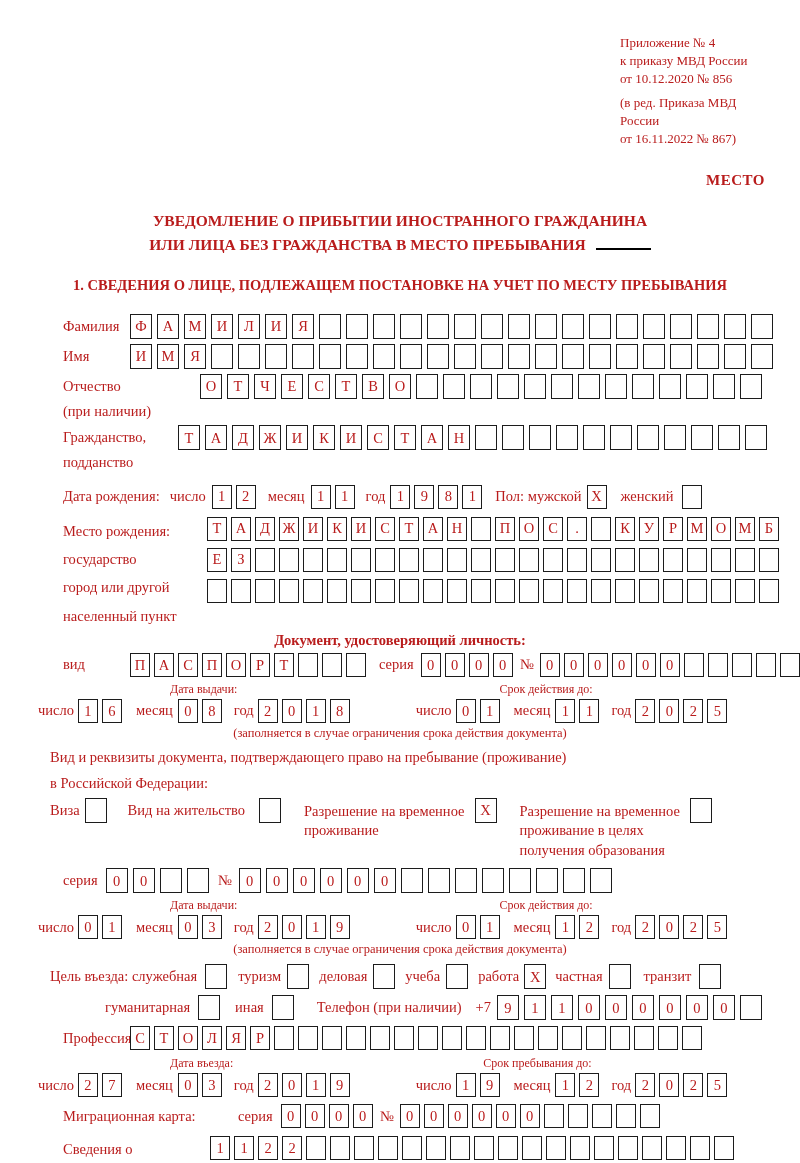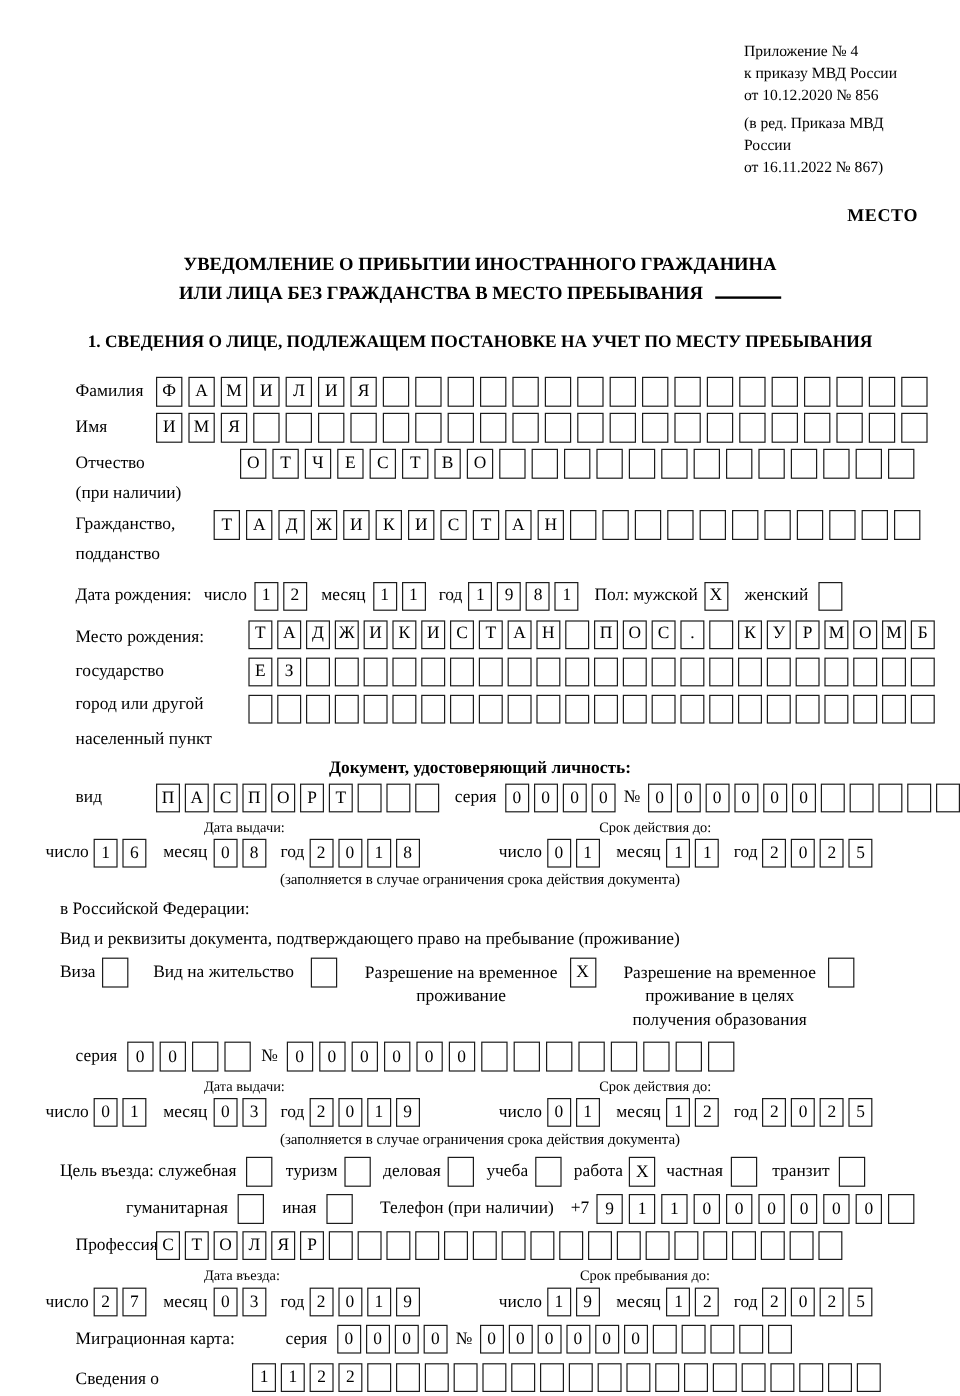--- a/index.html
+++ b/index.html
@@ -1,17 +1,17 @@
 <!DOCTYPE html>
 <html><head>
 <meta charset="utf-8">
 <style>
   *{box-sizing:border-box}
   html,body{margin:0;padding:0;background:#fff}
-  .page{width:800px;height:1163px;background:#fff;color:#000000;
+  .page{width:800px;height:1163px;background:#fff;color:#b91c1c;
         font-family:"Liberation Serif","DejaVu Serif",serif;
         padding:34px 35px 0 35px;overflow:hidden;position:relative}
   .appendix{margin-left:585px;font-size:13px;line-height:1.4}
   .appendix .gap{height:5px}
   .forma{margin-top:24px;text-align:right;font-weight:bold;font-size:15px;letter-spacing:.5px}
   .title{margin-top:20px;text-align:center;font-weight:bold;font-size:15.5px;line-height:1.55}
   .blank-line{display:inline-block;width:55px;border-bottom:2px solid #000;height:14px;margin-left:10px}
   .section-title{margin-top:20px;text-align:center;font-weight:bold;font-size:14.5px}
   .frow{display:flex;align-items:center;white-space:nowrap;font-size:14.5px}
   .frow-top{display:flex;align-items:flex-start;white-space:nowrap;font-size:14.5px}
@@ -19,21 +19,21 @@
   .cells{display:flex;flex:none}
   .cell{display:inline-flex;flex:none;align-items:center;justify-content:center;
         width:22px;height:25px;border:1.7px solid #1c1c1c;margin-right:5px;
         font-size:14.5px;line-height:1;background:#fff}
   .sm .cell{width:20px;height:24px;margin-right:4px}
   .stack{display:flex;flex-direction:column}
   .stack .cells{margin-bottom:7px}
   .center-bold{text-align:center;font-weight:bold;font-size:14.5px}
   .note-right{text-align:center;font-size:12.5px;margin-top:3px}
   .hdr-row{display:flex;font-size:12px}
-  .chk-label{text-align:center;line-height:1.35}
+  .chk-label{text-align:left;line-height:1.35}
 </style>
 </head>
 <body>
 
 <div class="page">
 
   <div class="appendix">
     <div>Приложение № 4</div>
     <div>к приказу МВД России</div>
     <div>от 10.12.2020 № 856</div>
@@ -369,22 +369,22 @@
     <span class="cells">
         <span class="cell">2</span>
         <span class="cell">0</span>
         <span class="cell">2</span>
         <span class="cell">5</span>
       </span>
   </div>
 
   <div class="note-right">(заполняется в случае ограничения срока действия документа)</div>
 
+  <div style="margin-top:8px;padding-left:15px;font-size:14.5px">Вид и реквизиты документа, подтверждающего право на пребывание (проживание)</div>
   <div style="margin-top:9px;padding-left:15px;font-size:14.5px">в Российской Федерации:</div>
-  <div style="margin-top:8px;padding-left:15px;font-size:14.5px">Вид и реквизиты документа, подтверждающего право на пребывание (проживание)</div>
 
   <div class="frow-top" style="margin-top:6px;padding-left:15px">
     <span class="lbl" style="margin:4px 5px 0 0">Виза</span>
     <span class="cells">
         <span class="cell"></span>
       </span>
     <span class="lbl" style="margin:4px 14px 0 16px">Вид на жительство</span>
     <span class="cells">
         <span class="cell"></span>
       </span>

